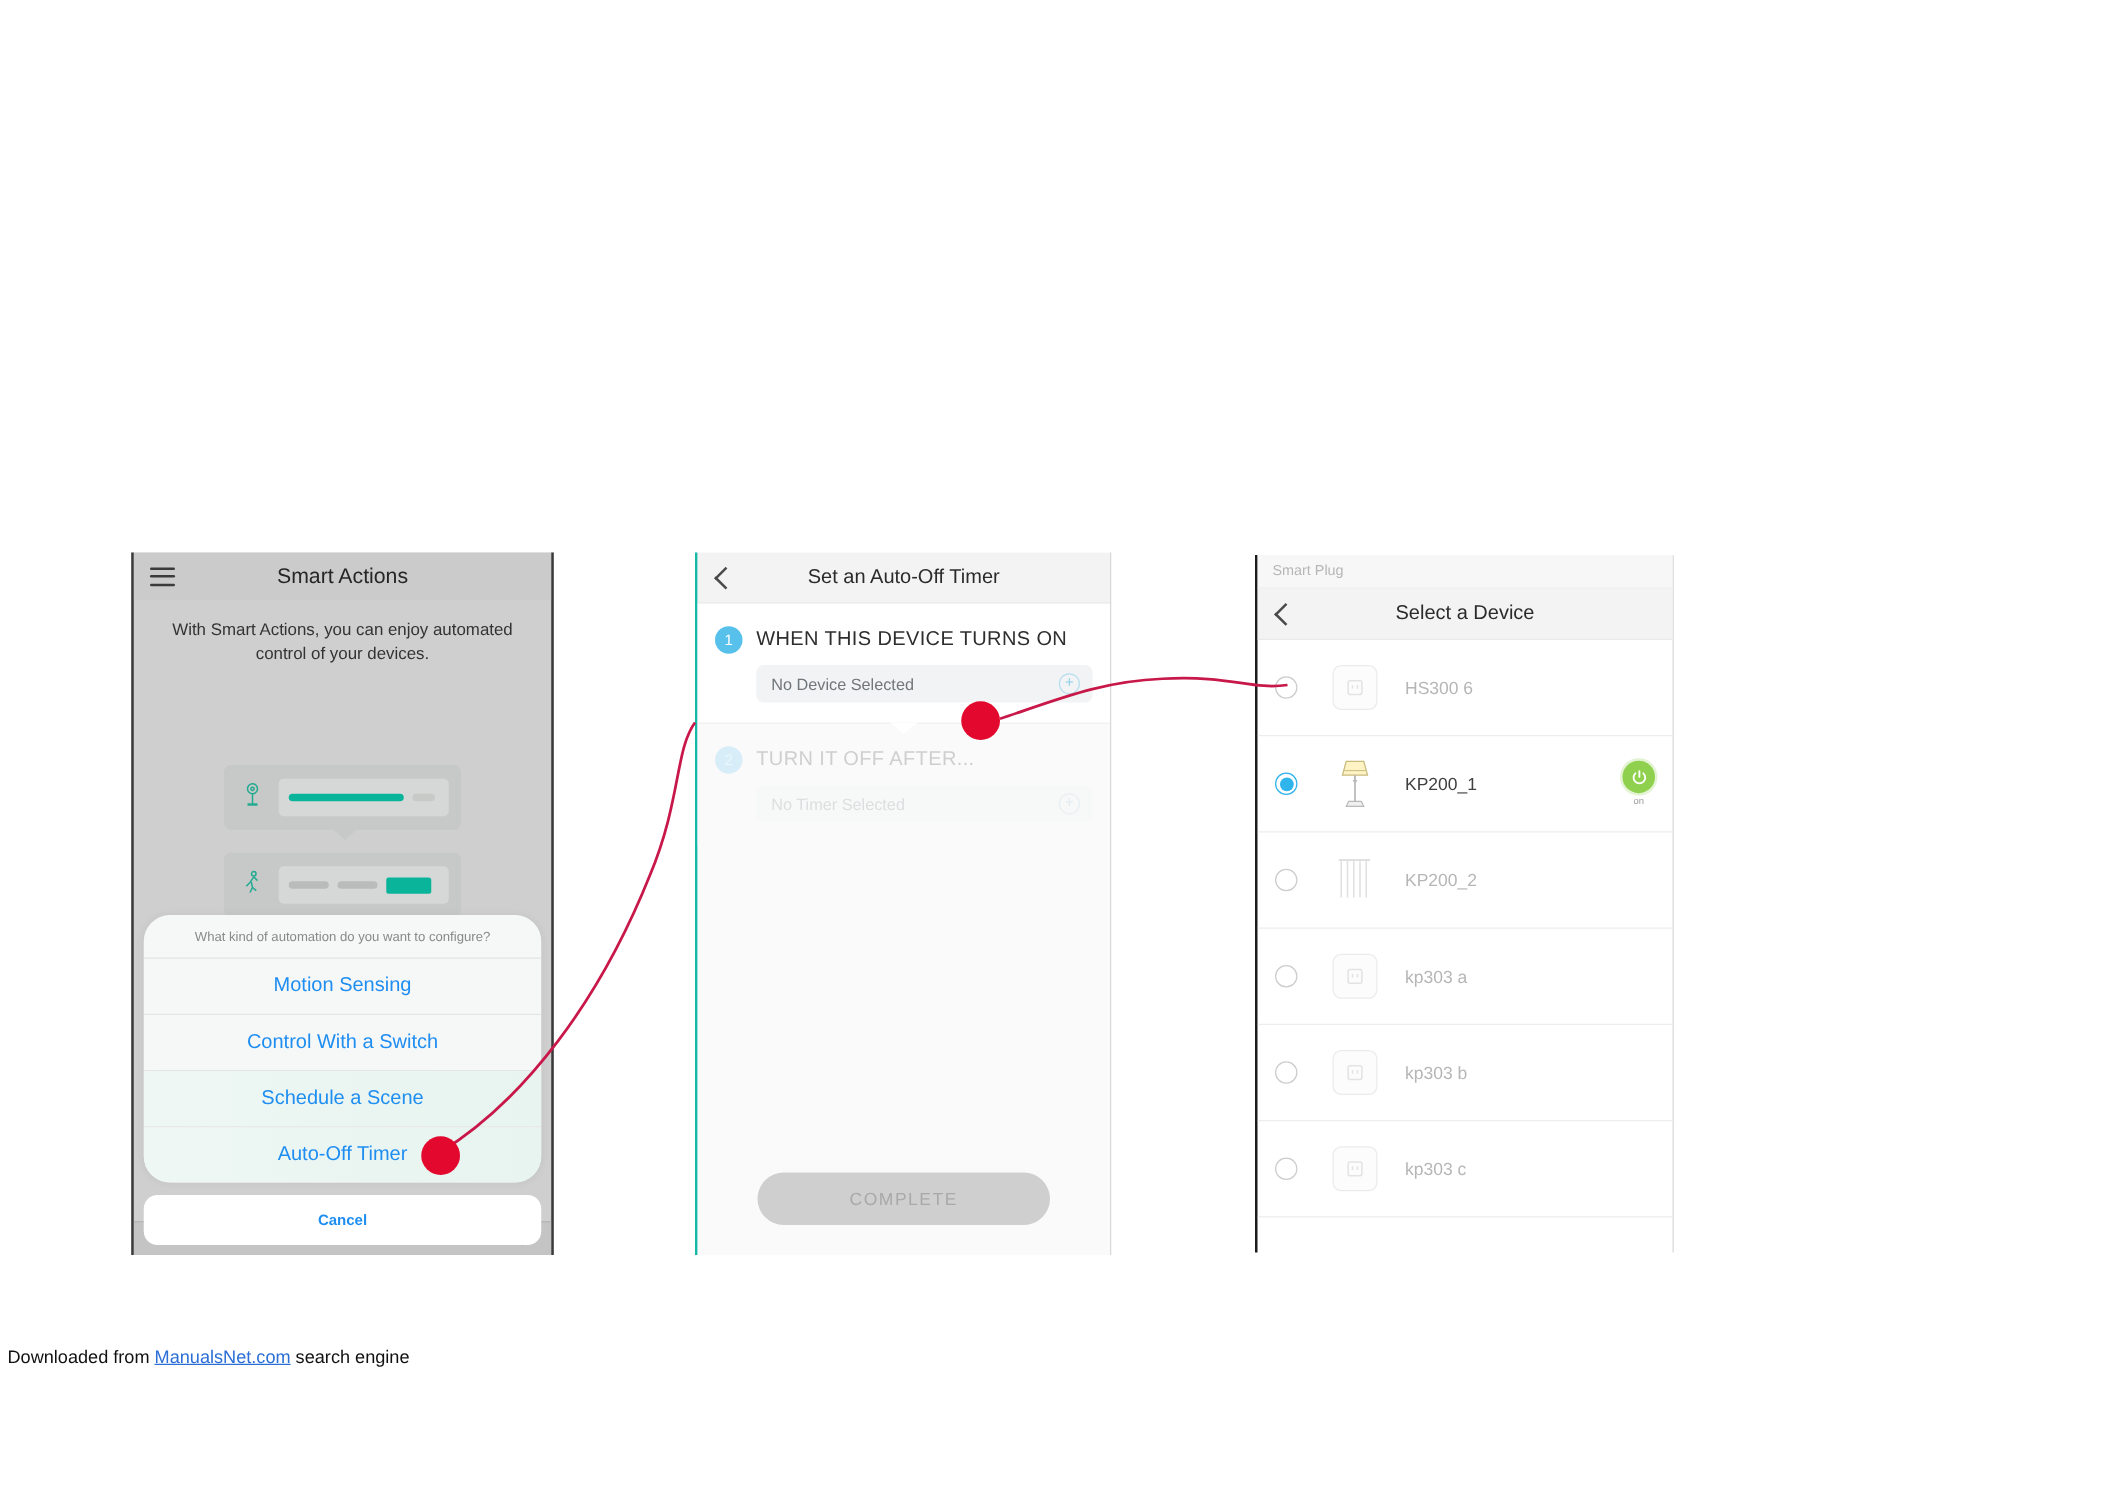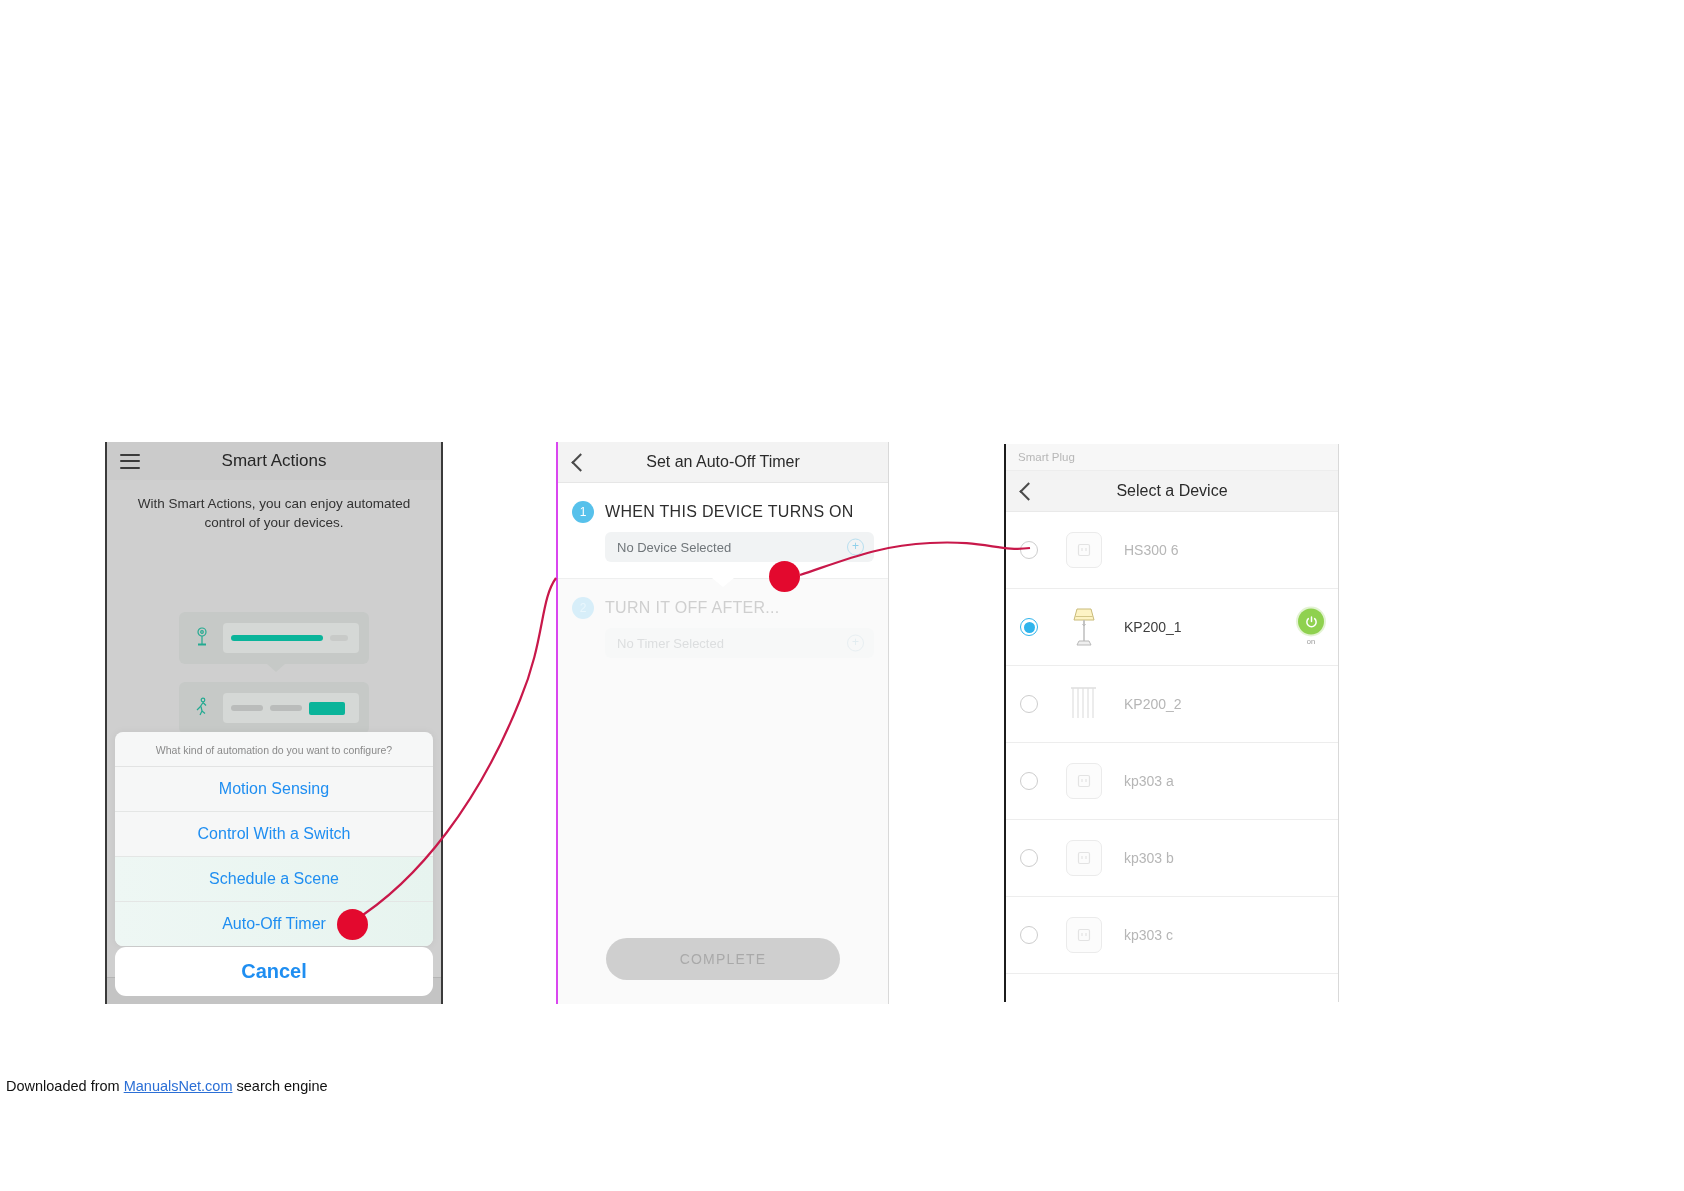--- a/index.html
+++ b/index.html
@@ -98,21 +98,21 @@
   }
   #p1-tabbar .tab {
     flex: 1; text-align: center;
     font-size: 8.5px; color: #8c8c8c;
   }
 
   
   #p1-sheet {
     position: absolute; left: 8px; right: 8px; bottom: 58px;
     background: rgba(249,250,250,.94);
-    border-radius: 8px;
+    border-radius: 21px;
     overflow: hidden;
     box-shadow: 0 0 8px rgba(0,0,0,.05);
   }
   #p1-sheet .sheet-head {
     font-size: 10.5px; color:#8a8a8a;
     text-align:center; padding: 12px 6px 10px 6px;
     border-bottom: 1px solid #e2e3e3;
   }
   #p1-sheet .sheet-item {
     text-align:center;
@@ -121,30 +121,30 @@
     padding: 13px 0;
     border-bottom: 1px solid #e4e6e5;
   }
   #p1-sheet .sheet-item:last-child { border-bottom: none; }
   #p1-sheet .sheet-item.tinted { background: linear-gradient(90deg,#eef7f4 0%, #e7f4ef 100%); }
   #p1-cancel {
     position: absolute; left: 8px; right: 8px; bottom: 8px;
     background: #ffffff;
     border-radius: 11px;
     text-align: center;
-    font-size: 20px; font-weight: bold;
+    font-size: 12px; font-weight: bold;
     color: #1f8ef1;
     padding: 13px 0;
   }
 
   
   #phone2 {
     left: 556px; top: 442px;
     width: 330px; height: 562px;
-    border-left: 2px solid #d946ef;
+    border-left: 2px solid #14b8a6;
     border-right: 1px solid #d9d9d9;
     background: #fbfbfb;
   }
   #p2-nav {
     height: 40px; background:#f3f3f3;
     display:flex; align-items:center; position:relative;
     border-bottom: 1px solid #e6e6e6;
   }
   #p2-nav .title, #p3-nav .title {
     position:absolute; left:0; right:0; text-align:center;

